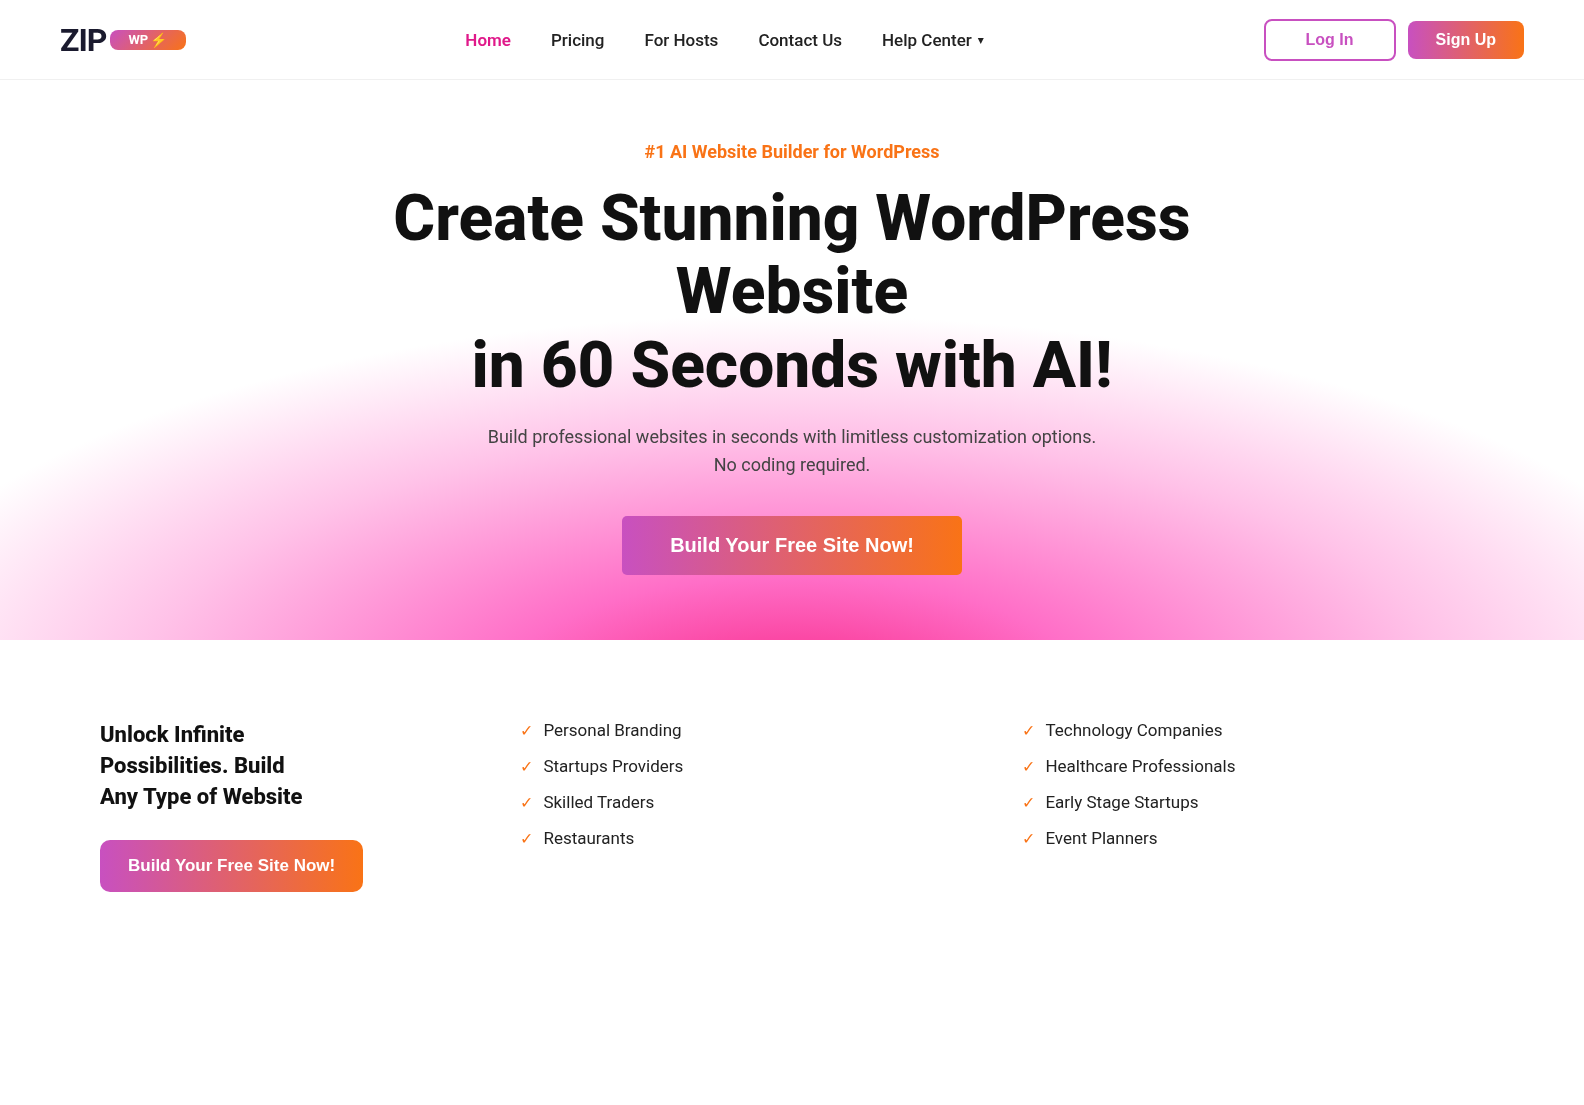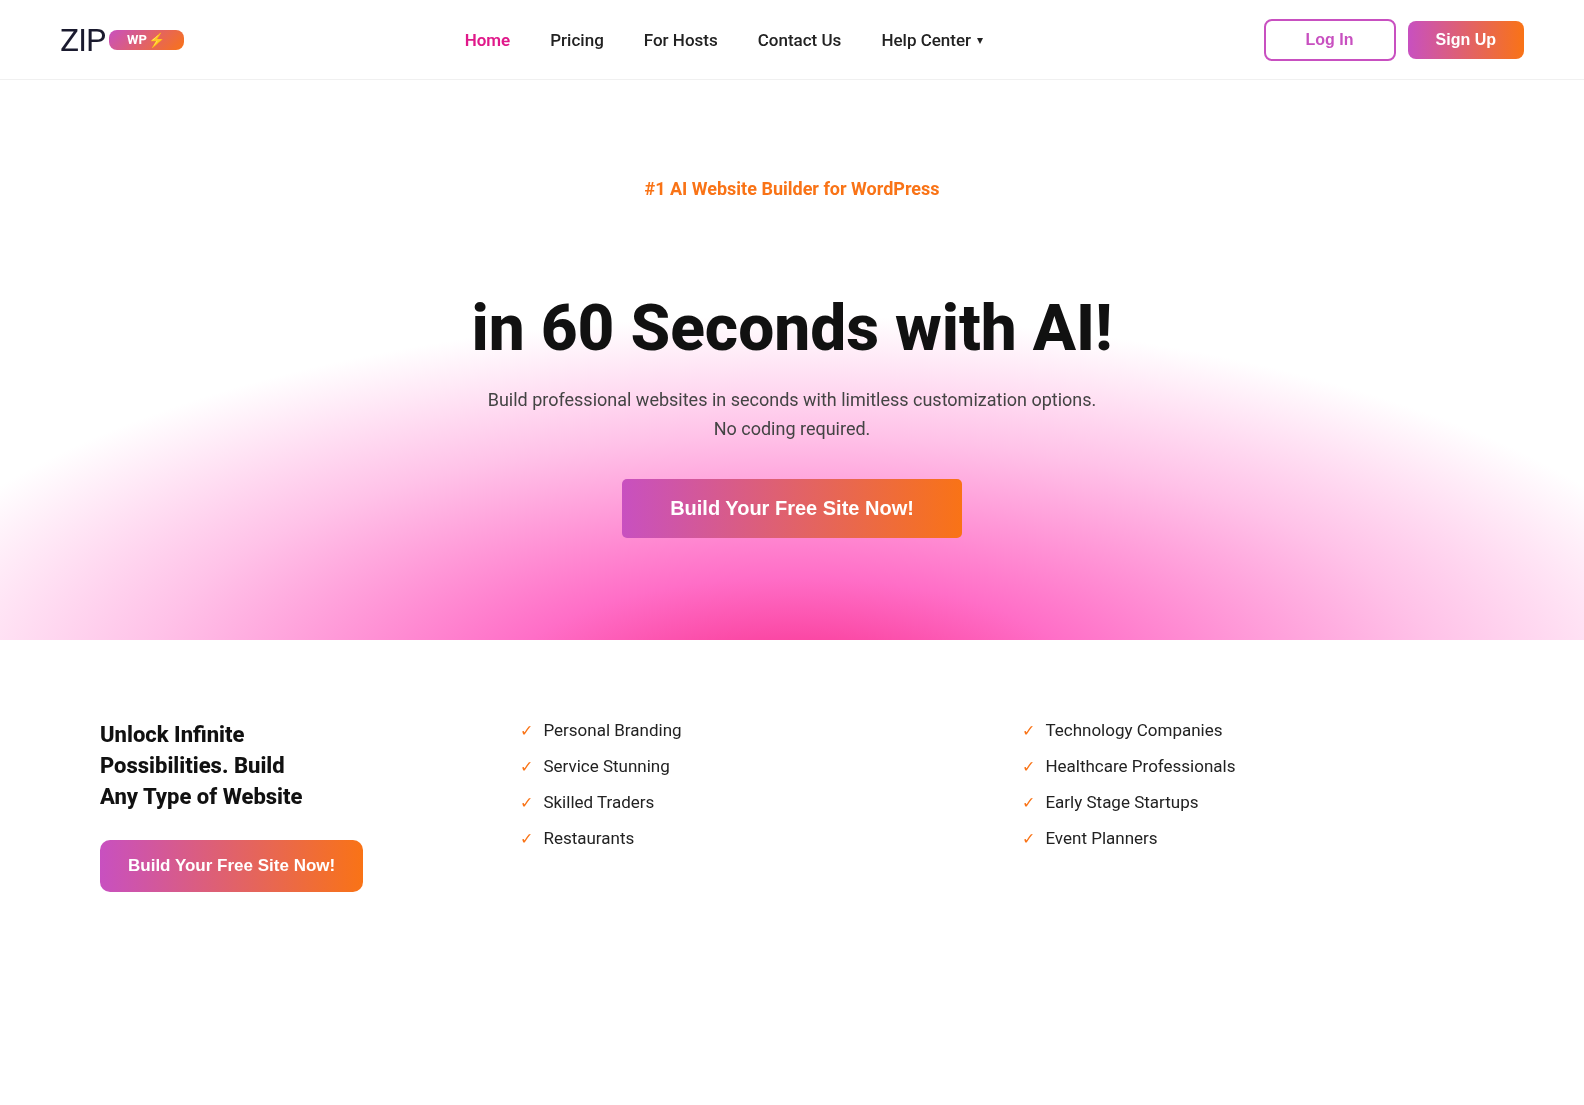--- a/index.html
+++ b/index.html
@@ -17,21 +17,21 @@
       position: relative;
       z-index: 10;
     }
     .logo-wrap {
       display: flex;
       align-items: center;
       gap: 0;
     }
     .logo-zip {
       font-size: 32px;
-      font-weight: 400;
+      font-weight: 700;
       color: #1a1a2e;
       letter-spacing: -1px;
     }
     .logo-badge {
       background: linear-gradient(135deg, #c850c0, #f97316);
       border-radius: 8px;
       padding: 2px 18px;
       margin-left: 4px;
       display: flex;
       align-items: center;
@@ -257,21 +257,21 @@
     <button class="btn-login">Log In</button>
     <button class="btn-signup">Sign Up</button>
   </div>
 </nav>
 
 <section class="hero">
   <div class="hero-bg"></div>
   <div class="hero-content">
     <p class="hero-tag">#1 AI Website Builder for WordPress</p>
     <h1 class="hero-title">
-      <br>
+      <span>Create Stunning WordPress Website</span><br>
       <span>in 60 Seconds with AI!</span>
     </h1>
     <p class="hero-subtitle">
       <span>Build professional websites in seconds with limitless customization options.</span><br>
       <span>No coding required.</span>
     </p>
     <button class="btn-hero">Build Your Free Site Now!</button>
   </div>
 </section>
 
@@ -288,21 +288,21 @@
     </div>
 
     <div>
       <ul class="feature-list">
         <li>
           <span class="check-icon">✓</span>
           <span>Personal Branding</span>
         </li>
         <li>
           <span class="check-icon">✓</span>
-          <span>Service Stunning</span>
+          <span>Startups Providers</span>
         </li>
         <li>
           <span class="check-icon">✓</span>
           <span>Skilled Traders</span>
         </li>
         <li>
           <span class="check-icon">✓</span>
           <span>Restaurants</span>
         </li>
 

